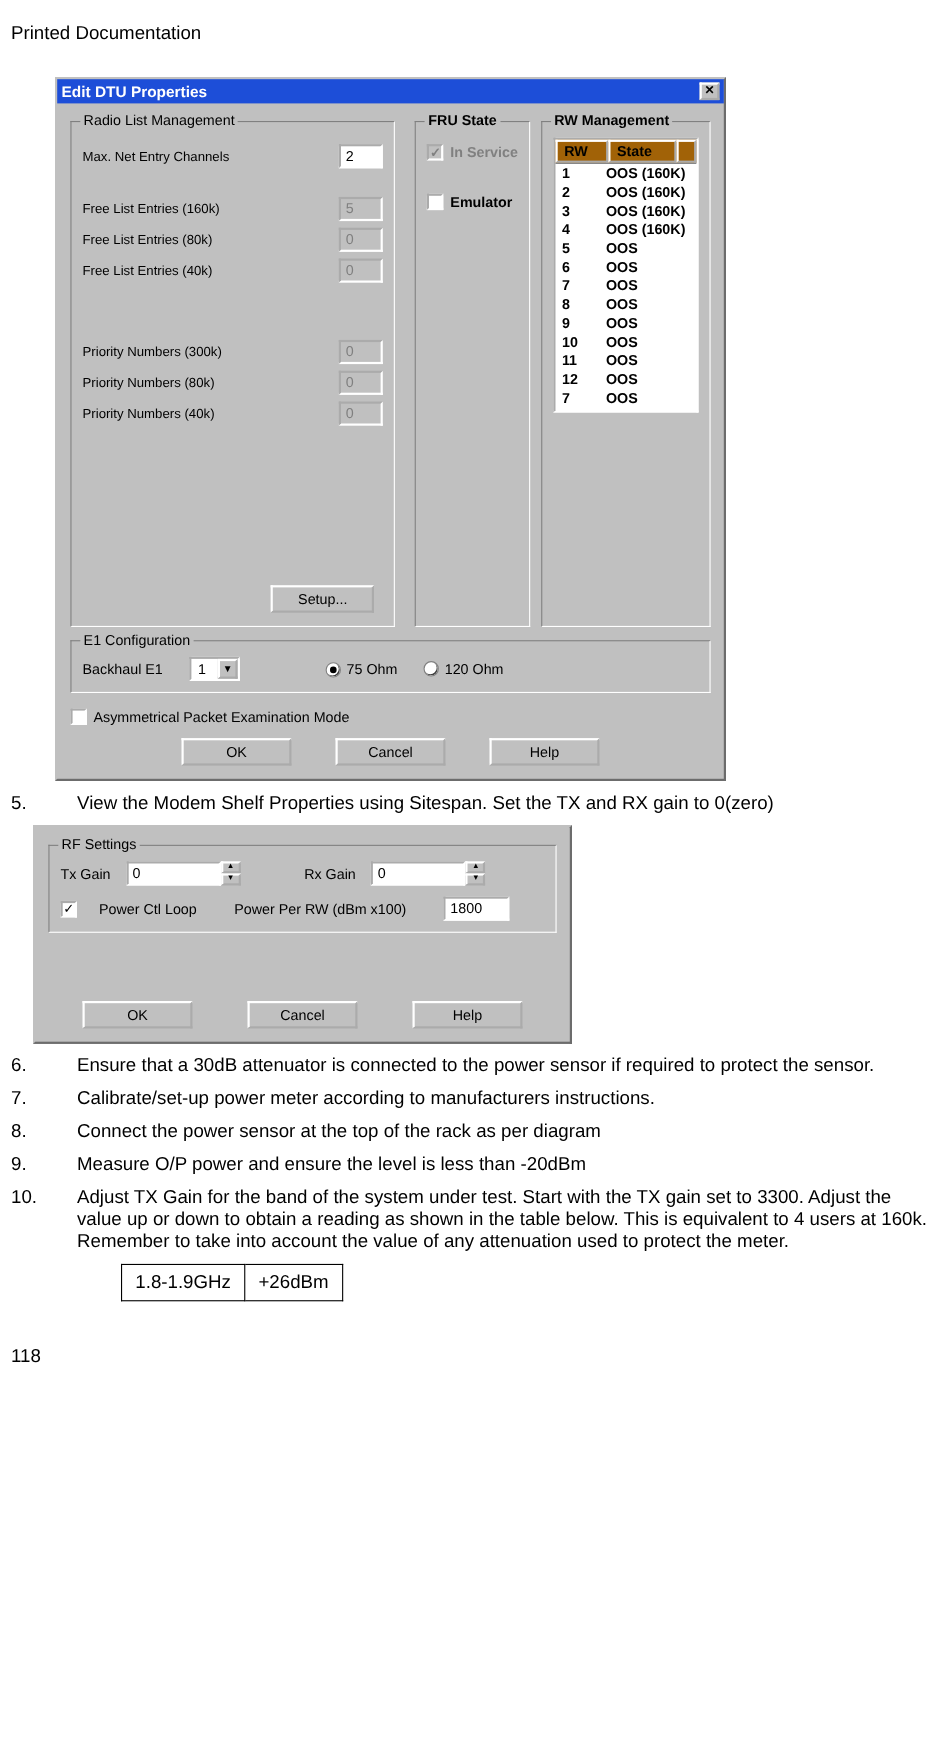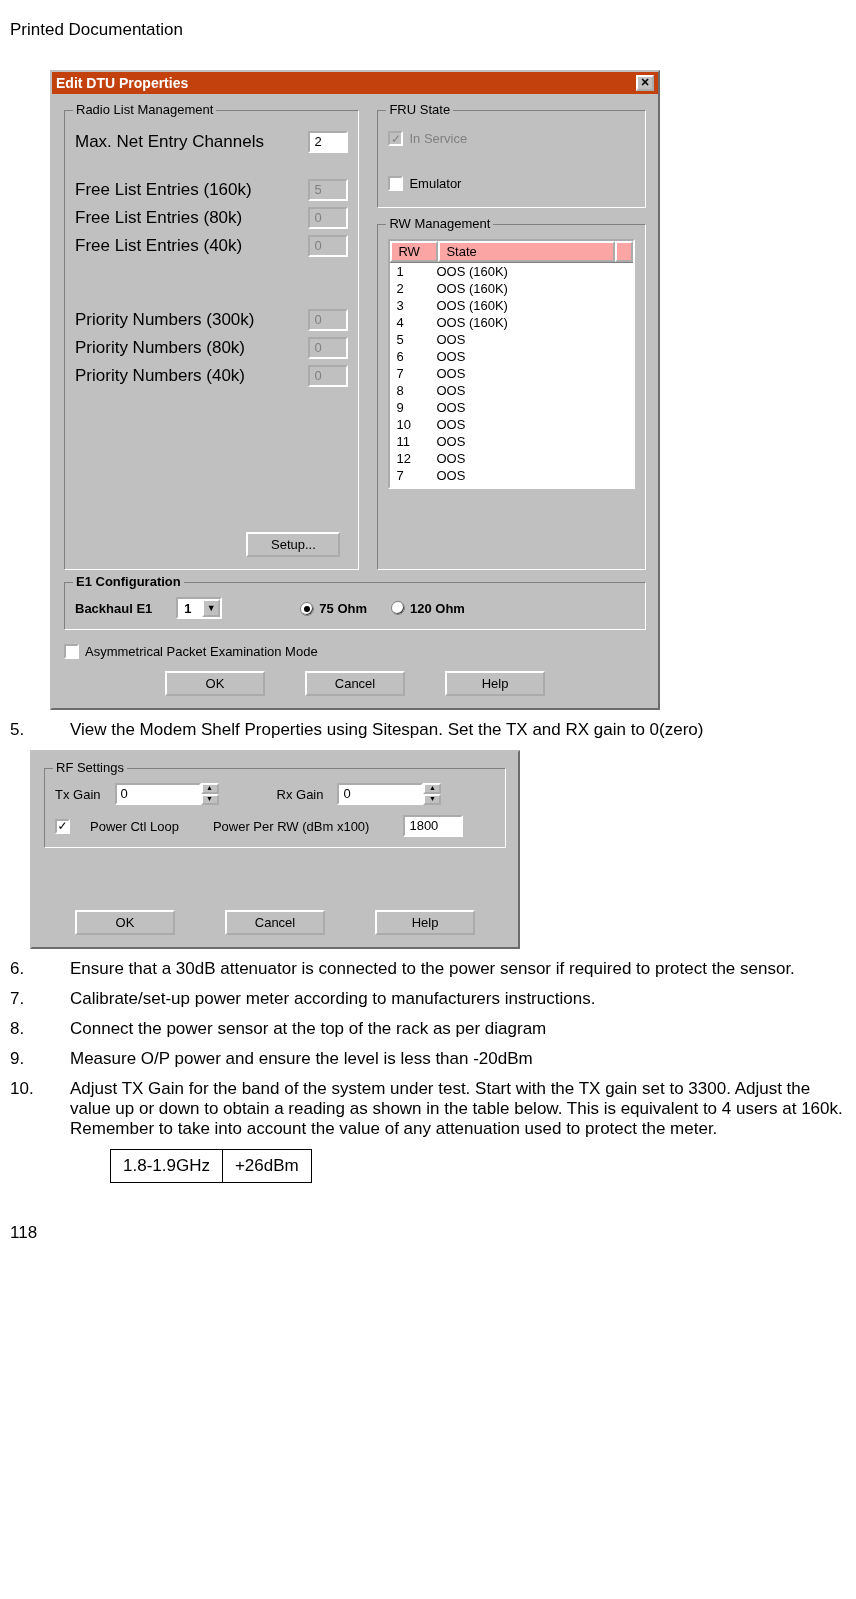--- a/index.html
+++ b/index.html
@@ -18,21 +18,21 @@
   
   .window {
     border: 2px outset #c0c0c0;
     background: #c0c0c0;
     font-family: "MS Sans Serif", Tahoma, Arial, sans-serif;
     font-size: 13px;
     color: #000;
     display: inline-block;
   }
   .titlebar {
-    background: #c2410c;
+    background: #1d4ed8;
     color: #fff;
     font-weight: bold;
     padding: 3px 4px;
     display: flex;
     align-items: center;
     justify-content: space-between;
     font-size: 14px;
   }
   .titlebar .close-btn {
     width: 18px; height: 16px;
@@ -56,21 +56,21 @@
   }
   .groupbox > legend, .gb-legend {
     position: absolute;
     top: -9px;
     left: 8px;
     background: #c0c0c0;
     padding: 0 3px;
     font-size: 13px;
   }
   .row { display: flex; align-items: center; margin: 6px 0; }
-  .lbl { flex: 1; font-size: 17px; }
+  .lbl { flex: 1; font-size: 12px; }
   .textbox {
     border: 2px inset #fff;
     background: #fff;
     height: 22px;
     padding: 1px 4px;
     font-size: 13px;
     min-width: 34px;
   }
   .textbox.disabled { background: #c0c0c0; color: #808080; }
   .chk {
@@ -108,33 +108,33 @@
     border: 2px inset #fff;
     height: 250px;
     font-size: 13px;
     display: flex;
     flex-direction: column;
   }
   .rw-header { display: flex; background: #c0c0c0; border-bottom: 1px solid #808080; }
   .rw-header .hcell {
     border: 2px outset #fff;
     padding: 1px 6px;
-    background: #fca5a5;
+    background: #a16207;
   }
   .rw-header .hcell:first-child { width: 48px; }
   .rw-header .hcell:nth-child(2) { flex: 1; }
   .rw-header .hcell.spacer { width: 18px; flex: none; }
   .rw-rows { flex: 1; overflow: hidden; padding: 0; }
   .rw-row { display: flex; padding: 0 2px; line-height: 17px; }
   .rw-row .c1 { width: 44px; padding-left: 4px; }
   .rw-row .c2 { flex: 1; }
 
   .top-flex { display: flex; gap: 18px; }
   .top-left { flex: 1.1; }
-  .top-right { flex: 1; display: flex; flex-direction: column; gap: 10px; }
+  .top-right { flex: 1; display: flex; flex-direction: row; gap: 10px; font-weight: bold; }
 
   .e1-row { display: flex; align-items: center; gap: 24px; }
   .combo {
     display: inline-flex; align-items: center;
     border: 2px inset #fff; background: #fff; height: 22px;
   }
   .combo .val { padding: 0 6px; min-width: 24px; font-size: 13px; }
   .combo .arrow {
     width: 18px; height: 18px;
     background: #c0c0c0;
@@ -303,21 +303,21 @@
                   <div class="rw-row">
                     <span class="c1">7</span>
                     <span class="c2">OOS</span>
                   </div>
                 </div>
           </div>
         </div>
       </div>
     </div>
 
-    <div class="groupbox" style="margin-top:12px;font-weight:bold;">
+    <div class="groupbox" style="margin-top:12px;">
       <span class="gb-legend">E1 Configuration</span>
       <div class="e1-row">
         <span>Backhaul E1</span>
         <span class="combo">
           <span class="val">1</span>
           <span class="arrow">▼</span>
         </span>
         <span style="width:30px;"></span>
         <span style="display:inline-flex; align-items:flex-end;">
           <span class="radio-dot selected"></span>

